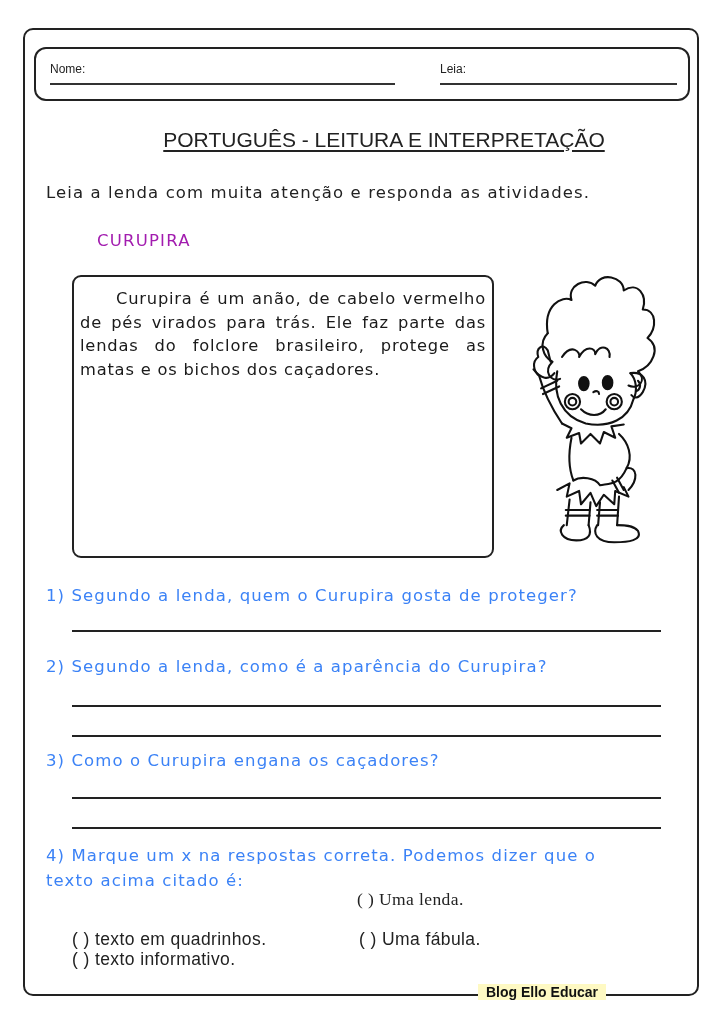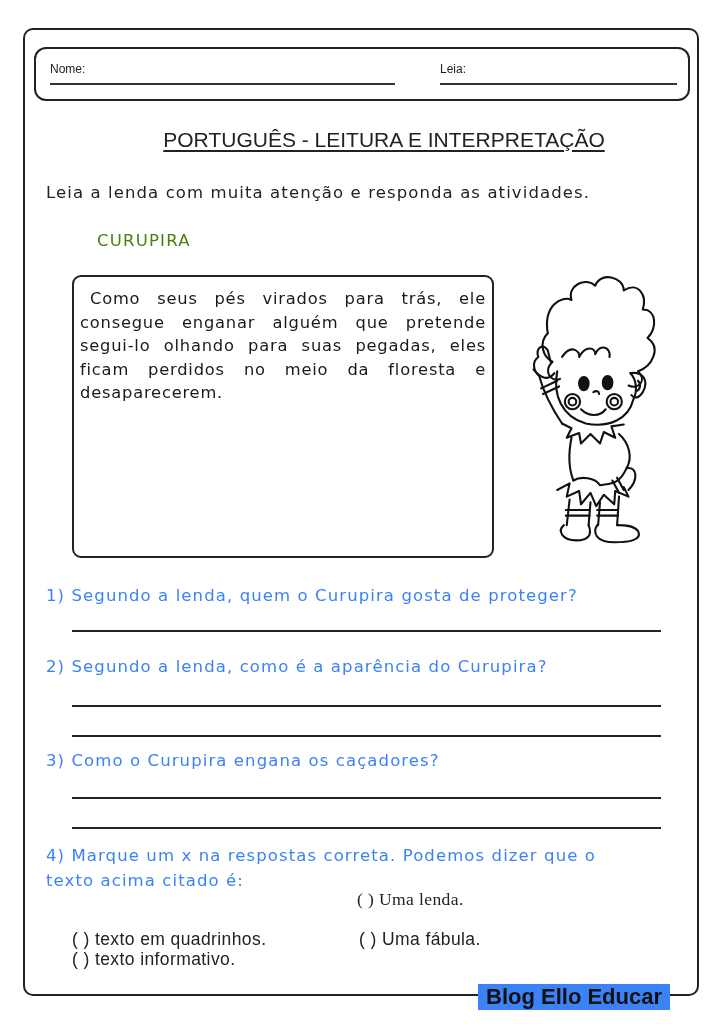--- a/index.html
+++ b/index.html
@@ -1,25 +1,25 @@
 <!DOCTYPE html>
 <html><head>
 <meta charset="utf-8">
 <style>
   html, body { margin: 0; padding: 0; background: #ffffff; }
   body { width: 724px; height: 1024px; position: relative; overflow: hidden; font-family: "DejaVu Sans", sans-serif; color: #1f1f1f; }
   .frame { position: absolute; left: 23px; top: 28px; width: 676px; height: 968px; border: 2px solid #222; border-radius: 10px; box-sizing: border-box; }
-  .footer { position: absolute; left: 478px; top: 984px; background: #3b82f6; padding: 0 8px; font-family: "Liberation Sans", sans-serif; font-weight: bold; font-size: 22px; color: #111; }
+  .footer { position: absolute; left: 478px; top: 984px; background: #fef9c3; padding: 0 8px; font-family: "Liberation Sans", sans-serif; font-weight: bold; font-size: 14px; color: #111; }
   .header-box { position: absolute; left: 34px; top: 47px; width: 656px; height: 54px; border: 2px solid #222; border-radius: 12px; box-sizing: border-box; padding-left: 47px; }
   .hlabel { position: absolute; font-family: "Liberation Sans", sans-serif; font-size: 12px; color: #222; top: 13px; }
   .hline { position: absolute; height: 0; border-top: 2px solid #333; top: 34px; }
   .title { position: absolute; left: 0; width: 724px; top: 128px; text-align: center; font-family: "Liberation Sans", sans-serif; font-size: 21px; color: #222; padding-left: 16px; }
   .title span { text-decoration: underline; text-underline-offset: 3px; padding-left: 12px; }
   .instr { position: absolute; left: 46px; top: 183px; font-size: 16.5px; letter-spacing: 1.1px; color: #222; }
-  .sub { position: absolute; left: 97px; top: 231px; font-size: 16.5px; letter-spacing: 1.2px; color: #4d7c0f; }
+  .sub { position: absolute; left: 97px; top: 231px; font-size: 16.5px; letter-spacing: 1.2px; color: #a21caf; }
   .story { position: absolute; left: 72px; top: 275px; width: 422px; height: 283px; border: 2px solid #222; border-radius: 9px; box-sizing: border-box; padding: 10px 6px 0 6px; }
   .story p { margin: 0; font-size: 16.3px; line-height: 23.5px; text-align: justify; letter-spacing: 0.8px; color: #1a1a1a; }
   .story p.p1 { text-indent: 36px; }
   .story p.p2 { text-indent: 10px; }
   .illus { position: absolute; left: 505px; top: 262px; width: 190px; height: 285px; }
   .q { position: absolute; left: 46px; font-size: 16.5px; letter-spacing: 1.1px; color: #3b82f6; }
   .aline { position: absolute; left: 72px; width: 589px; border-top: 2px solid #222; height: 0; }
   .opt { position: absolute; font-family: "Liberation Sans", sans-serif; font-size: 17.5px; color: #222; letter-spacing: 0.4px; }
 </style>
 </head>
@@ -34,21 +34,21 @@
   <span class="hlabel" style="left:404px;">Leia:</span>
   <div class="hline" style="left:404px; width:237px;"></div>
 </div>
 
 <div class="title"><span>PORTUGUÊS - LEITURA E INTERPRETAÇÃO</span></div>
 
 <div class="instr">Leia a lenda com muita atenção e responda as atividades.</div>
 <div class="sub">CURUPIRA</div>
 
 <div class="story">
-  <p class="p2">Como seus pés virados para trás, ele consegue enganar alguém que pretende segui-lo olhando para suas pegadas, eles ficam perdidos no meio da floresta e desaparecerem.</p>
+  <p class="p1">Curupira é um anão, de cabelo vermelho de pés virados para trás. Ele faz parte das lendas do folclore brasileiro, protege as matas e os bichos dos caçadores.</p>
 </div>
 
 <svg class="illus" viewBox="0 0 200 290" fill="none" stroke="#111" stroke-width="2.2" stroke-linecap="round" stroke-linejoin="round">
 
   <path d="M45 70 C40 40 60 30 70 35 C65 20 85 10 95 20 C100 5 125 10 125 25 C140 15 150 30 145 45 C160 45 160 65 150 75 C165 85 155 105 140 110 C150 120 140 130 130 125"></path>
   <path d="M45 70 C35 80 40 95 50 100 C40 110 48 122 58 118"></path>
   <path d="M60 95 C70 80 80 90 78 95 C85 82 95 85 95 92 C100 80 112 85 110 95"></path>
 
   <path d="M55 110 C50 135 60 158 85 165 C110 170 130 160 135 140 C140 130 138 118 132 112"></path>
 

